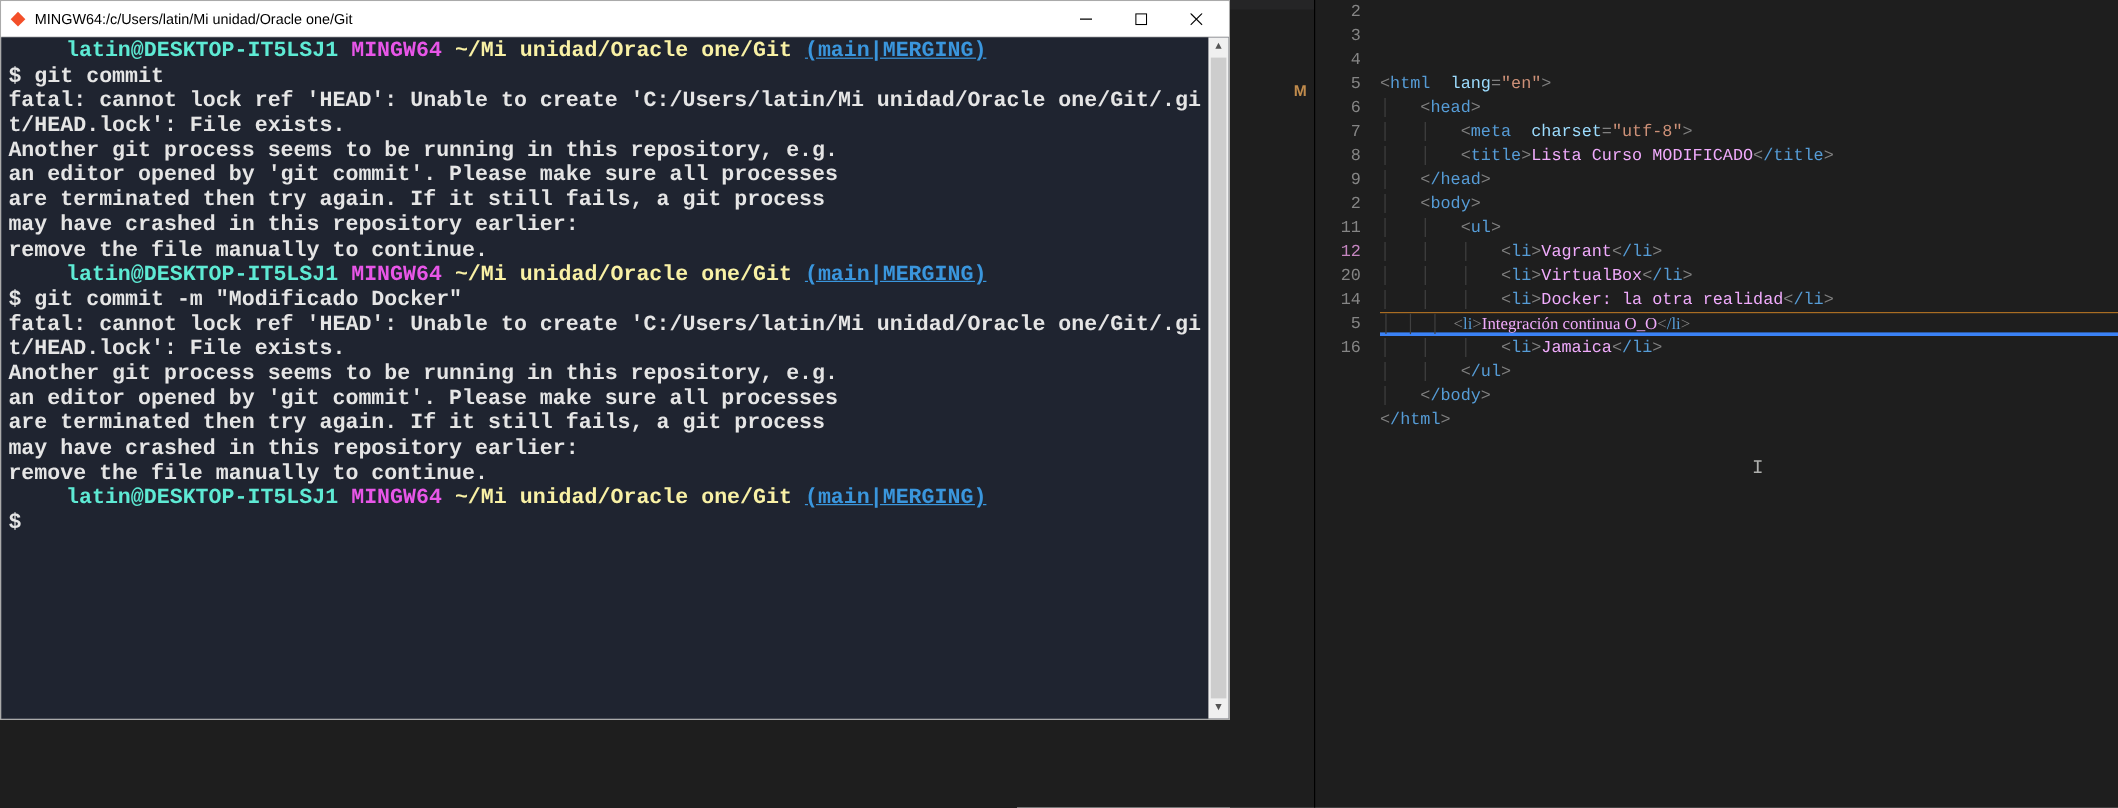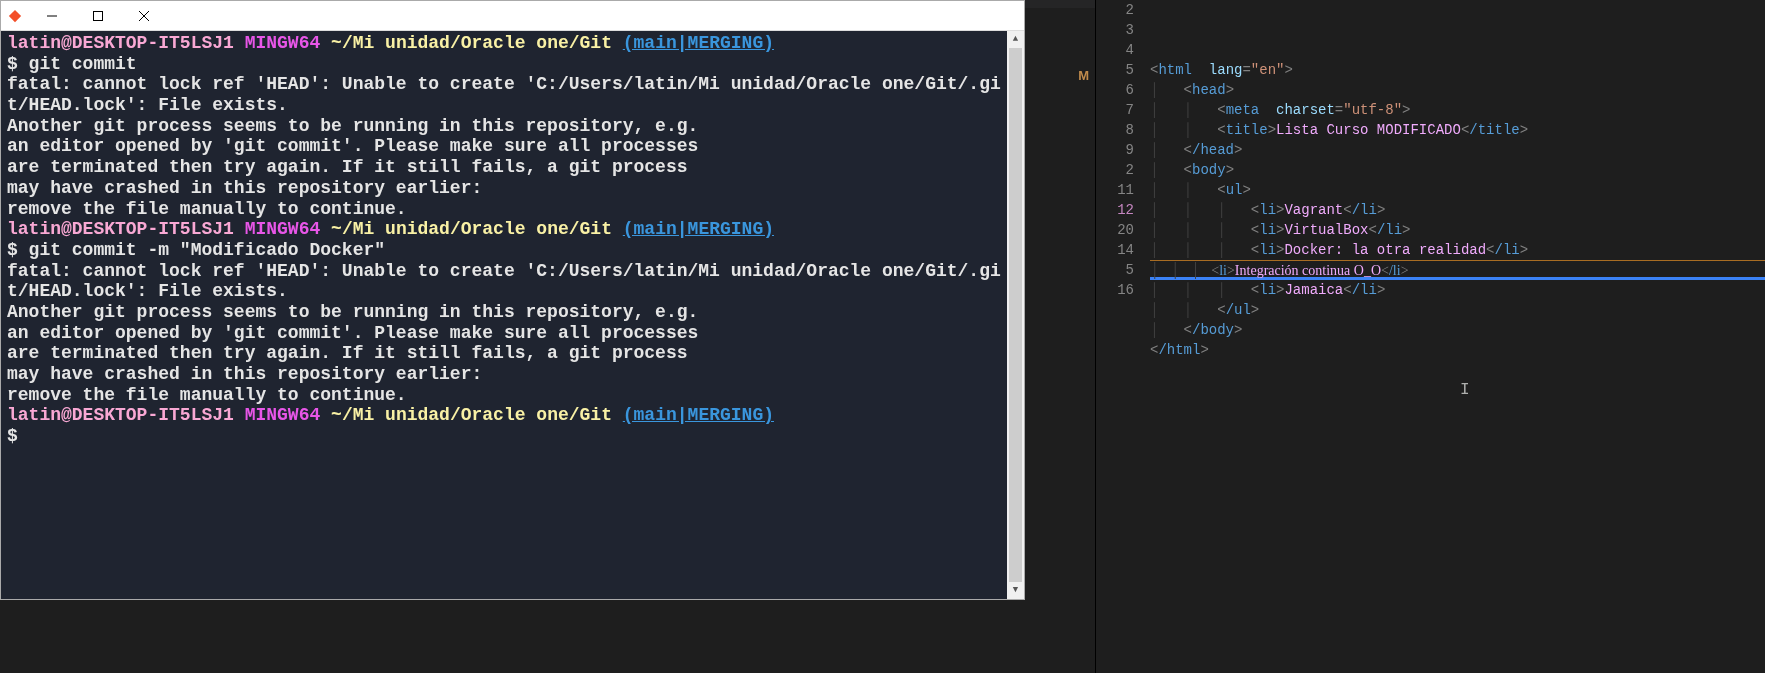--- a/index.html
+++ b/index.html
@@ -64,21 +64,21 @@
   }
   .terminal-body .scrollbar {
     position:absolute; right:0; top:0; bottom:0; width:17px;
     background:#f0f0f0;
     display:flex; flex-direction:column; align-items:center;
   }
   .scrollbar .arrow { width:17px;height:17px;display:flex;align-items:center;justify-content:center;color:#555;font-size:9px;}
   .scrollbar .track { flex:1; width:17px; position:relative; }
   .scrollbar .thumb { position:absolute; left:2px; right:2px; top:0; height:100%; background:#cdcdcd;}
 
-  .t-green  { color: #f9a8d4; }
+  .t-green  { color: #5eead4; margin-left: 48px; }
   .t-mag    { color: #e856e8; }
   .t-yellow { color: #f9f1a5; }
   .t-cyan   { color: #3a96dd; text-decoration: underline; }
   .t-white  { color: #e5e5e5; }
 
   .line { white-space: pre-wrap; word-break: break-all; }
 
   
   .middle-strip {
     flex: 0 0 70px;
@@ -147,20 +147,21 @@
 <body>
 
 <div class="terminal-window">
   <div class="titlebar">
     <span class="icon">
       <svg viewBox="0 0 16 16">
           <polygon points="8,1 15,8 8,15 1,8" fill="#f34f29"></polygon>
           <polygon points="8,1 15,8 8,15 1,8" fill="none" stroke="#fff" stroke-width="0"></polygon>
         </svg>
     </span>
+    <span class="title">MINGW64:/c/Users/latin/Mi unidad/Oracle one/Git</span>
     <div class="win-controls">
       <div class="win-btn">
           <svg viewBox="0 0 10 10">
             <line x1="0" y1="5" x2="10" y2="5"></line>
           </svg>
         </div>
       <div class="win-btn">
           <svg viewBox="0 0 10 10">
             <rect x="0.5" y="0.5" width="9" height="9"></rect>
           </svg>

